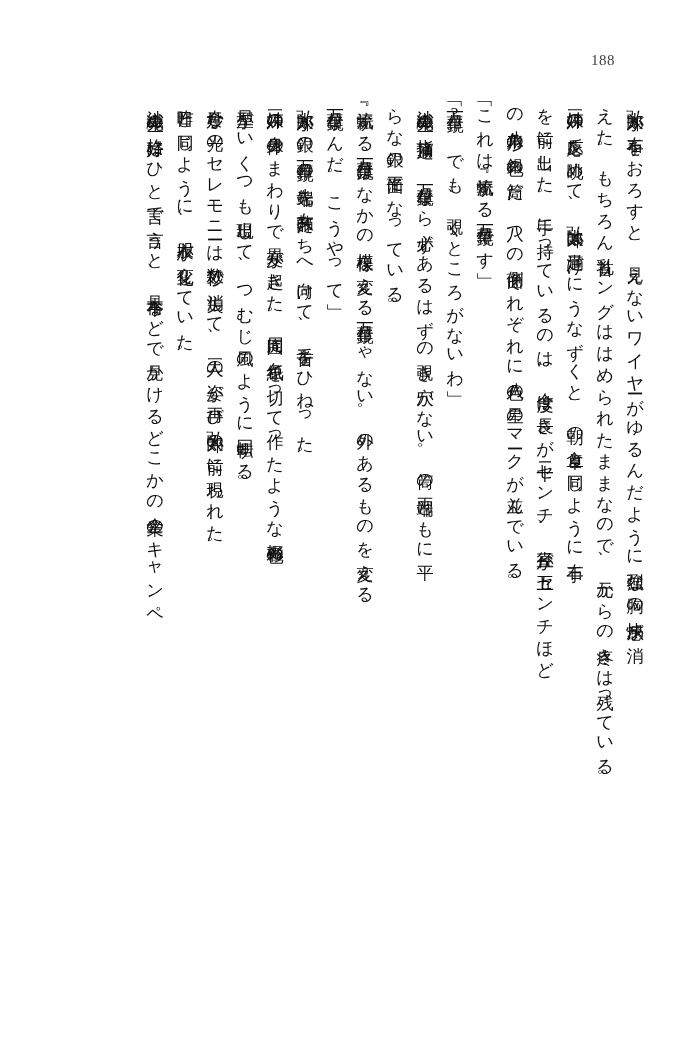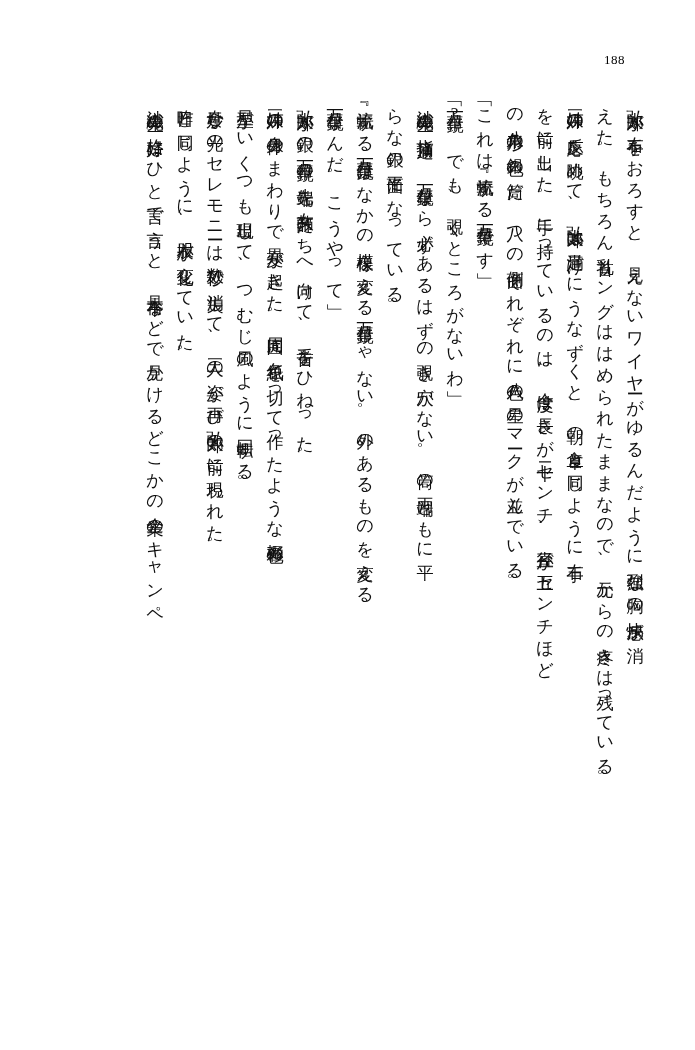--- a/index.html
+++ b/index.html
@@ -14,25 +14,25 @@
   .page {
     position: relative;
     width: 695px;
     height: 1050px;
     background: #ffffff;
     overflow: hidden;
   }
   .page-number {
     position: absolute;
     top: 52px;
-    right: 70px;
+    right: 80px;
     font-family: "Liberation Serif", "DejaVu Serif", serif;
-    font-size: 13px;
+    font-size: 15px;
     letter-spacing: 0.5px;
-    color: #000000;
+    color: #404040;
   }
   .text-body {
     position: absolute;
     top: 96px;
     right: 52px;
     left: 52px;
     height: 880px;
     display: flex;
     flex-direction: row-reverse;
     justify-content: flex-start;

